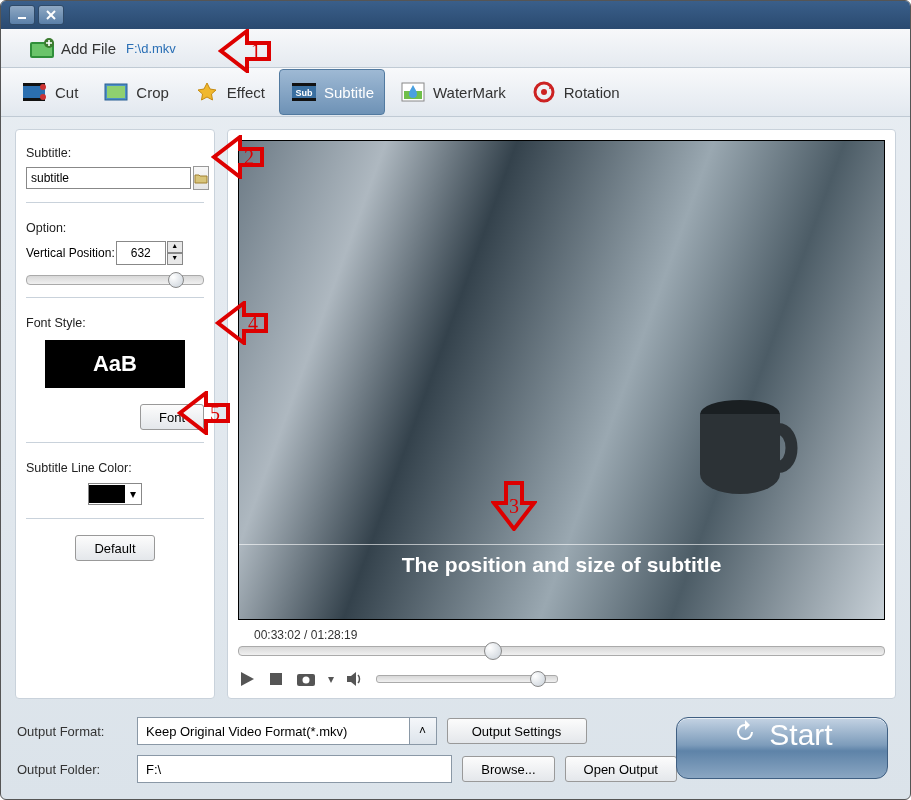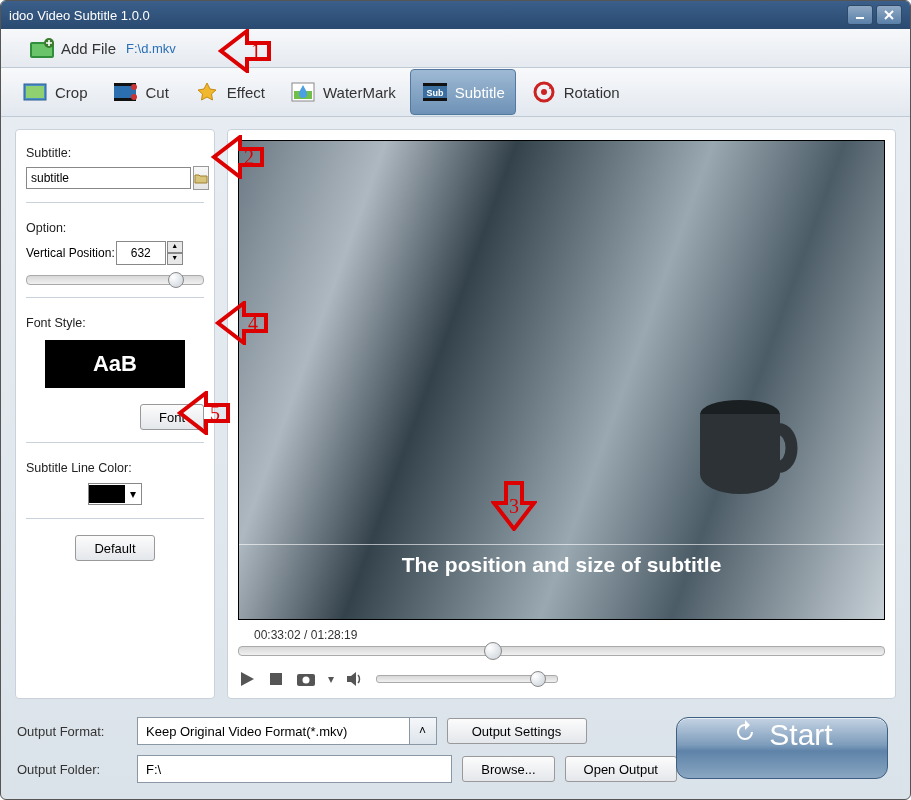--- a/index.html
+++ b/index.html
@@ -57,21 +57,20 @@
 .annotation-arrow{position:absolute;z-index:50}
 .arrow-lr{width:54px;height:44px}
 .arrow-num{fill:#d00;font-size:20px;font-family:serif}
 </style>
 </head>
 <body>
 
 <div class="window">
 
   <div class="titlebar">
-    <span class="title">idoo Video Subtitle 1.0.0</span>
     <div class="winbtns">
       <div class="winbtn">
           <svg width="12" height="10">
             <line x1="2" y1="8" x2="10" y2="8" stroke="#fff" stroke-width="2"></line>
           </svg>
         </div>
       <div class="winbtn">
           <svg width="12" height="12">
             <line x1="2" y1="2" x2="10" y2="10" stroke="#fff" stroke-width="2"></line>
             <line x1="10" y1="2" x2="2" y2="10" stroke="#fff" stroke-width="2"></line>
@@ -89,57 +88,57 @@
           <path d="M20 3v6M17 6h6" stroke="#fff" stroke-width="1.6"></path>
       </svg>
       <span>Add File</span>
     </div>
     <span class="file-path">F:\d.mkv</span>
   </div>
 
   <div class="toolbar">
     <div class="tool-tab">
       <svg class="ticon" viewBox="0 0 28 26">
-          <rect x="3" y="5" width="22" height="16" fill="#4b8fc6" stroke="#2a5f92"></rect>
-          <rect x="5" y="7" width="18" height="12" fill="#8fd070"></rect>
-        </svg>
-      <span>Crop</span>
-    </div>
-    <div class="tool-tab">
-      <svg class="ticon" viewBox="0 0 28 26">
           <rect x="2" y="4" width="22" height="18" fill="#2b6fb0"></rect>
           <rect x="2" y="4" width="22" height="3" fill="#111"></rect>
           <rect x="2" y="19" width="22" height="3" fill="#111"></rect>
           <circle cx="22" cy="8" r="3" fill="#c33"></circle>
           <circle cx="22" cy="18" r="3" fill="#c33"></circle>
         </svg>
       <span>Cut</span>
     </div>
     <div class="tool-tab">
       <svg class="ticon" viewBox="0 0 28 26">
+          <rect x="3" y="5" width="22" height="16" fill="#4b8fc6" stroke="#2a5f92"></rect>
+          <rect x="5" y="7" width="18" height="12" fill="#8fd070"></rect>
+        </svg>
+      <span>Crop</span>
+    </div>
+    <div class="tool-tab">
+      <svg class="ticon" viewBox="0 0 28 26">
           <path d="M14 4l3 6 6 1-4.5 4 1 6-5.5-3-5.5 3 1-6L5 11l6-1z" fill="#f0b82e" stroke="#c58a10"></path>
         </svg>
       <span>Effect</span>
-    </div>
-    <div class="tool-tab">
-      <svg class="ticon" viewBox="0 0 28 26">
-          <rect x="3" y="4" width="22" height="18" fill="#fff" stroke="#888"></rect>
-          <rect x="5" y="12" width="18" height="8" fill="#6fbf4a"></rect>
-          <path d="M14 6c2 4 4 6 4 9a4 4 0 11-8 0c0-3 2-5 4-9z" fill="#4aa0e0"></path>
-        </svg>
-      <span>WaterMark</span>
     </div>
     <div class="tool-tab active">
       <svg class="ticon" viewBox="0 0 28 26">
           <rect x="2" y="4" width="24" height="18" fill="#3a6fa0"></rect>
           <rect x="2" y="4" width="24" height="3" fill="#111"></rect>
           <rect x="2" y="19" width="24" height="3" fill="#111"></rect>
           <text x="14" y="17" text-anchor="middle" fill="#fff" font-size="9" font-weight="bold">Sub</text>
         </svg>
       <span>Subtitle</span>
+    </div>
+    <div class="tool-tab">
+      <svg class="ticon" viewBox="0 0 28 26">
+          <rect x="3" y="4" width="22" height="18" fill="#fff" stroke="#888"></rect>
+          <rect x="5" y="12" width="18" height="8" fill="#6fbf4a"></rect>
+          <path d="M14 6c2 4 4 6 4 9a4 4 0 11-8 0c0-3 2-5 4-9z" fill="#4aa0e0"></path>
+        </svg>
+      <span>WaterMark</span>
     </div>
     <div class="tool-tab">
       <svg class="ticon" viewBox="0 0 28 26">
           <circle cx="14" cy="13" r="9" fill="none" stroke="#c22" stroke-width="3"></circle>
           <path d="M20 6l3 3-4 1z" fill="#c22"></path>
           <circle cx="14" cy="13" r="3" fill="#c22"></circle>
         </svg>
       <span>Rotation</span>
     </div>
   </div>

